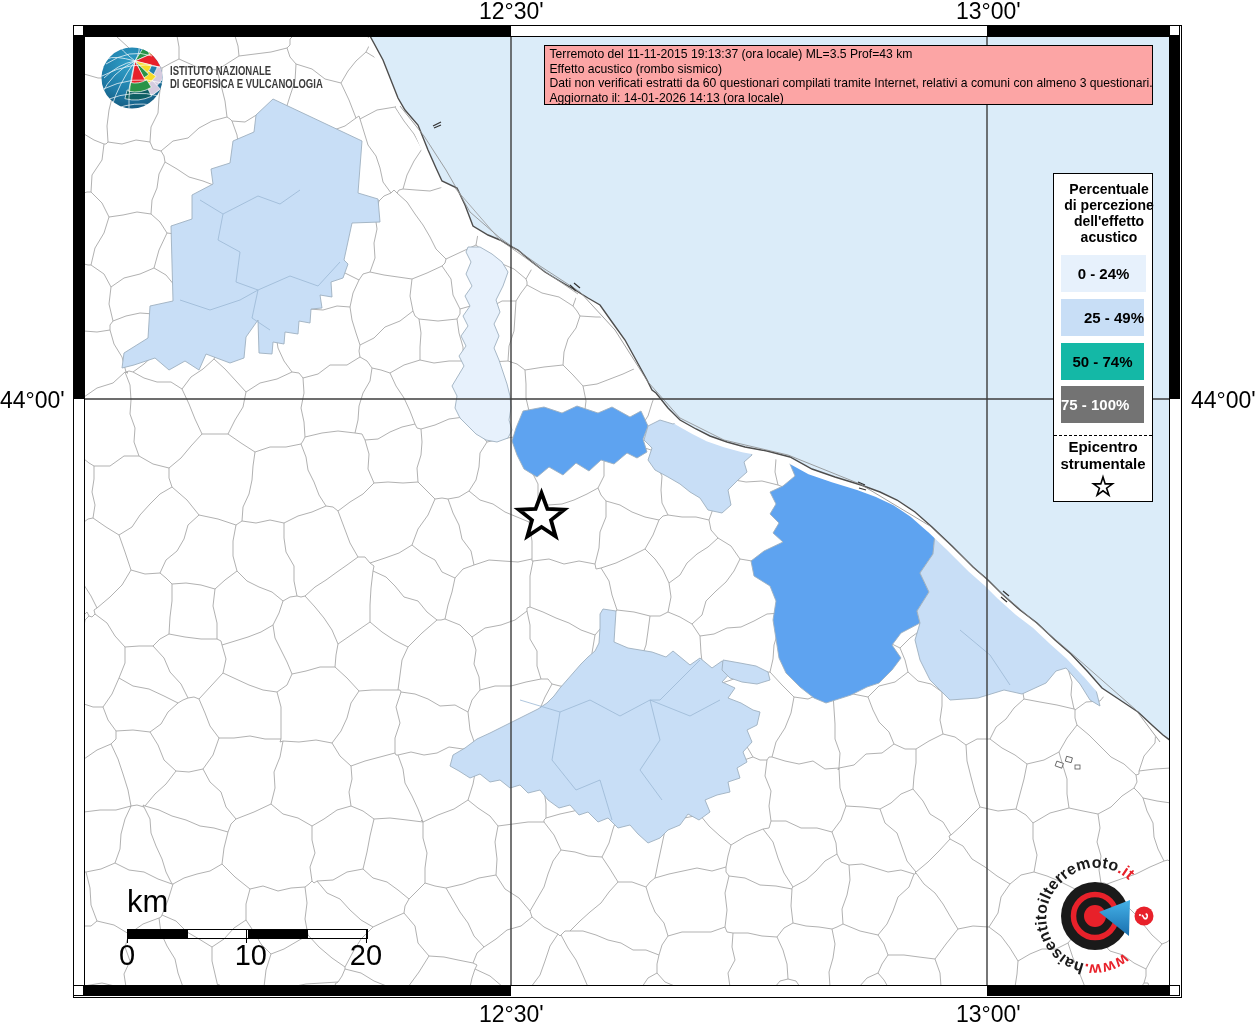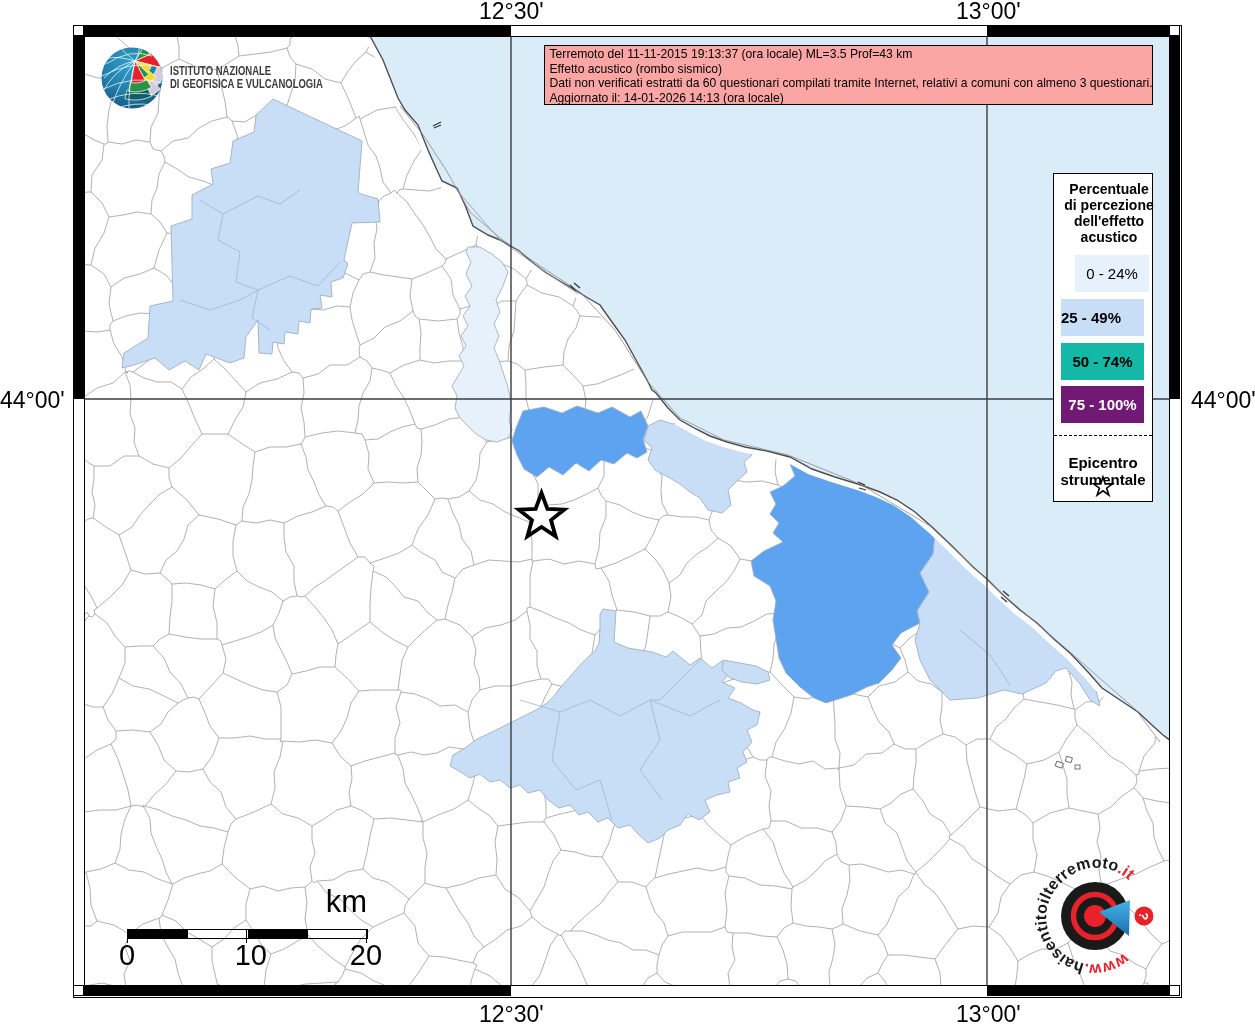--- a/index.html
+++ b/index.html
@@ -88,32 +88,32 @@
 <div style="font-size:13.5px;line-height:14.6px;padding:1px 0 0 5px;transform:scaleX(0.9);transform-origin:left top">
 Terremoto del 11-11-2015 19:13:37 (ora locale) ML=3.5 Prof=43 km<br>
 Effetto acustico (rombo sismico)<br>
 Dati non verificati estratti da 60 questionari compilati tramite Internet, relativi a comuni con almeno 3 questionari.<br>
 Aggiornato il: 14-01-2026 14:13 (ora locale)
 </div>
     </div>
 
 <div class="abs" style="left:1053px;top:173px;width:100px;height:329px;border:1px solid #000;background:#fff;box-sizing:border-box">
  <div class="abs" style="left:0;top:7px;width:110px;text-align:center;font-weight:bold;font-size:14px;line-height:16px">Percentuale<br>di percezione<br>dell'effetto<br>acustico</div>
- <div class="abs" style="left:21px;top:81px;width:74px;height:37px;background:#e7f1fc;text-align:center;font-weight:normal;font-size:15px;line-height:37px">0 - 24%</div>
- <div class="abs" style="left:7px;top:125px;width:83px;height:37px;background:#c8def6;text-align:left;font-weight:bold;font-size:15px;line-height:37px">25 - 49%</div>
+ <div class="abs" style="left:7px;top:81px;width:85px;height:37px;background:#e7f1fc;text-align:center;font-weight:bold;font-size:15px;line-height:37px">0 - 24%</div>
+ <div class="abs" style="left:7px;top:125px;width:83px;height:37px;background:#c8def6;text-align:right;font-weight:bold;font-size:15px;line-height:37px">25 - 49%</div>
  <div class="abs" style="left:7px;top:169px;width:83px;height:37px;background:#14b8a6;text-align:center;font-weight:bold;font-size:15px;line-height:37px">50 - 74%</div>
- <div class="abs" style="left:7px;top:212px;width:83px;height:37px;background:#701a75;color:#fff;text-align:center;font-weight:bold;font-size:15px;line-height:37px">75 - 100%</div>
+ <div class="abs" style="left:7px;top:212px;width:83px;height:37px;background:#737373;color:#fff;text-align:left;font-weight:bold;font-size:15px;line-height:37px">75 - 100%</div>
  <div class="abs" style="left:0;top:261px;width:98px;border-top:1px dashed #000"></div>
- <div class="abs" style="left:0;top:280px;width:98px;text-align:center;font-weight:bold;font-size:15px;line-height:17px">Epicentro<br>strumentale</div>
+ <div class="abs" style="left:0;top:264px;width:98px;text-align:center;font-weight:bold;font-size:15px;line-height:17px">Epicentro<br>strumentale</div>
  <svg class="abs" style="left:0;top:300px" width="98" height="26" viewBox="1052 474 98 26">
    <polygon points="1101.0,477.0 1103.2,483.9 1110.5,483.9 1104.6,488.2 1106.9,495.1 1101.0,490.8 1095.1,495.1 1097.4,488.2 1091.5,483.9 1098.8,483.9" fill="#fff" stroke="#000" stroke-width="1.6"></polygon>
  </svg>
 </div>
 
-<div class="abs" style="left:127px;top:884px;width:240px;text-align:right;font-size:31px">km</div>
+<div class="abs" style="left:127px;top:884px;width:240px;text-align:left;font-size:31px">km</div>
 <div class="abs" style="left:127px;top:929px;width:239px;height:8px;border:1px solid #000;box-sizing:content-box"></div>
 <div class="abs" style="left:128px;top:930px;width:60px;height:8px;background:#000"></div>
 <div class="abs" style="left:248px;top:930px;width:60px;height:8px;background:#000"></div>
 <div class="abs" style="left:127px;top:929px;width:1px;height:14px;background:#000"></div>
 <div class="abs" style="left:246px;top:929px;width:1px;height:14px;background:#000"></div>
 <div class="abs" style="left:366px;top:929px;width:1px;height:14px;background:#000"></div>
 <div class="abs" style="left:107px;top:939px;width:40px;text-align:center;font-size:29px">0</div>
 <div class="abs" style="left:227px;top:939px;width:40px;text-align:right;font-size:29px">10</div>
 <div class="abs" style="left:346px;top:939px;width:40px;text-align:center;font-size:29px">20</div>
 

